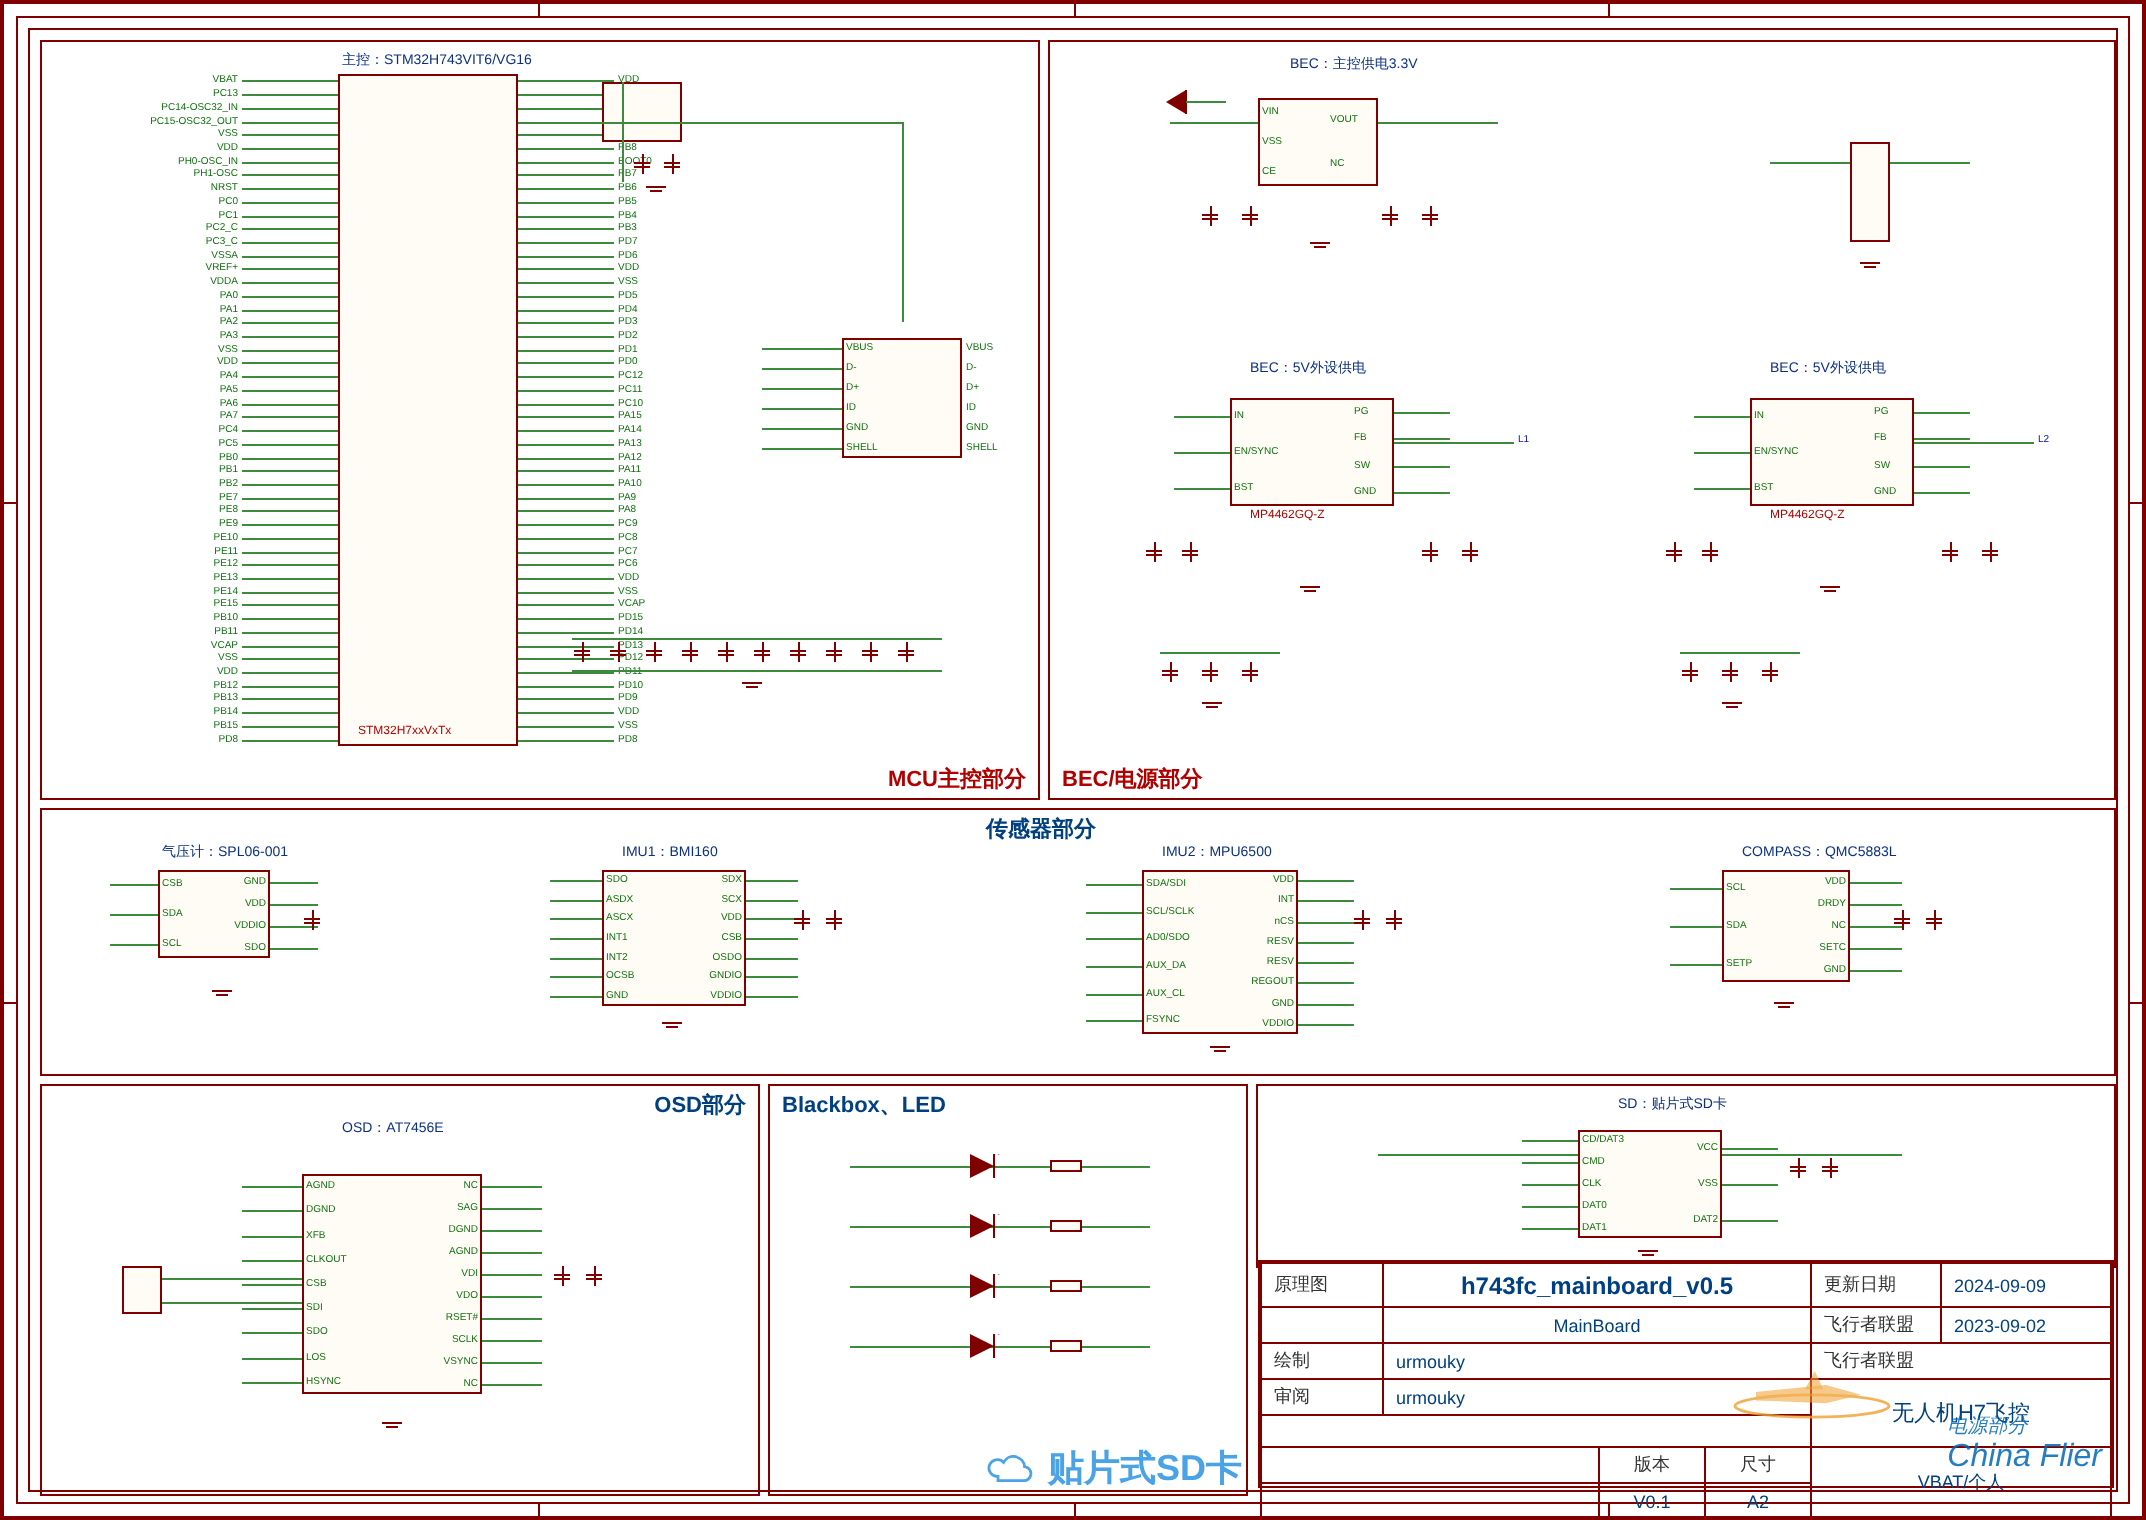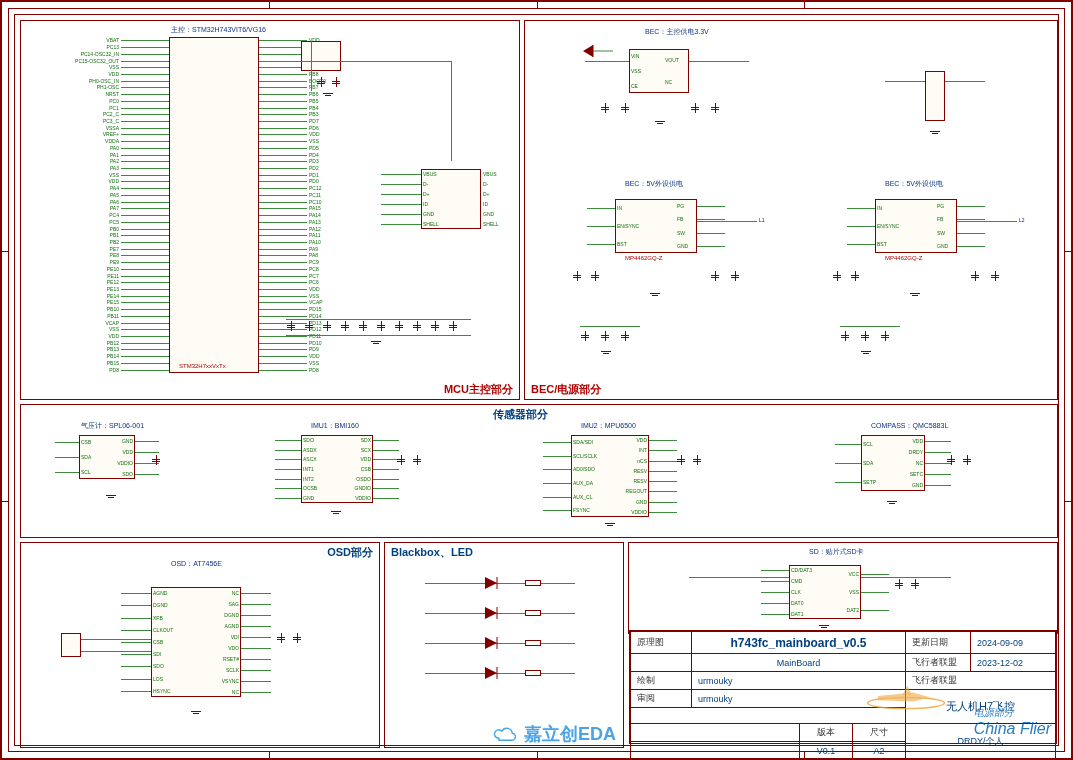--- a/index.html
+++ b/index.html
@@ -777,55 +777,55 @@
           <tr style="height:22px;">
         <td class="headcell" style="width:48px;">原理图</td>
         <td colspan="3" style="text-align:center; font-size:12px; font-weight:bold;">h743fc_mainboard_v0.5</td>
         <td class="headcell" style="width:52px;margin-left:36px;">更新日期</td>
         <td style="width:72px;">2024-09-09</td>
       </tr>
       <tr style="height:18px;">
         <td class="headcell" rowspan="1" colspan="1"></td>
         <td colspan="3" style="text-align:center;">MainBoard</td>
         <td class="headcell">飞行者联盟</td>
-        <td>2023-12-02</td>
+        <td>2023-09-02</td>
       </tr>
       <tr style="height:16px;">
         <td class="headcell">绘制</td>
         <td colspan="3">urmouky</td>
         <td class="headcell" colspan="2">飞行者联盟</td>
       </tr>
       <tr style="height:16px;">
         <td class="headcell">审阅</td>
         <td colspan="3">urmouky</td>
         <td colspan="2" rowspan="2" style="text-align:center; font-size:11px;">无人机H7飞控</td>
       </tr>
       <tr style="height:16px;">
         <td colspan="4"></td>
       </tr>
       <tr style="height:18px;">
         <td colspan="2"></td>
         <td class="headcell" style="text-align:center; width:40px;">版本</td>
         <td class="headcell" style="text-align:center; width:40px;">尺寸</td>
-        <td colspan="2" rowspan="2" style="text-align:center;">DRDY/个人</td>
+        <td colspan="2" rowspan="2" style="text-align:center;">VBAT/个人</td>
       </tr>
       <tr style="height:18px;">
         <td colspan="2"></td>
         <td style="text-align:center;">V0.1</td>
         <td style="text-align:center;">A2</td>
       </tr>
     </tbody>
       </table>
   </div>
 
   <div class="wm-left">
     <svg viewBox="0 0 40 24">
       <path d="M10 18 a6 6 0 1 1 4 -10 a8 8 0 0 1 15 3 a5 5 0 0 1 -1 10 h-18 z" fill="none" stroke="#4aa3e6" stroke-width="2"></path>
     </svg>
-    <span>嘉立创EDA</span>
+    <span>贴片式SD卡</span>
   </div>
 
   <svg class="wm-plane" viewBox="0 0 120 40">
     <ellipse cx="60" cy="30" rx="55" ry="8" fill="none" stroke="#f0a030" stroke-width="2"></ellipse>
     <path d="M20 20 L70 15 L95 22 L70 28 L20 26 Z" fill="#f0a030" opacity="0.7"></path>
     <path d="M55 18 L62 5 L68 18 Z" fill="#f0a030" opacity="0.7"></path>
   </svg>
   <div class="wm-right">
     <div class="sub">电源部分</div>
     <div>China Flier</div>

